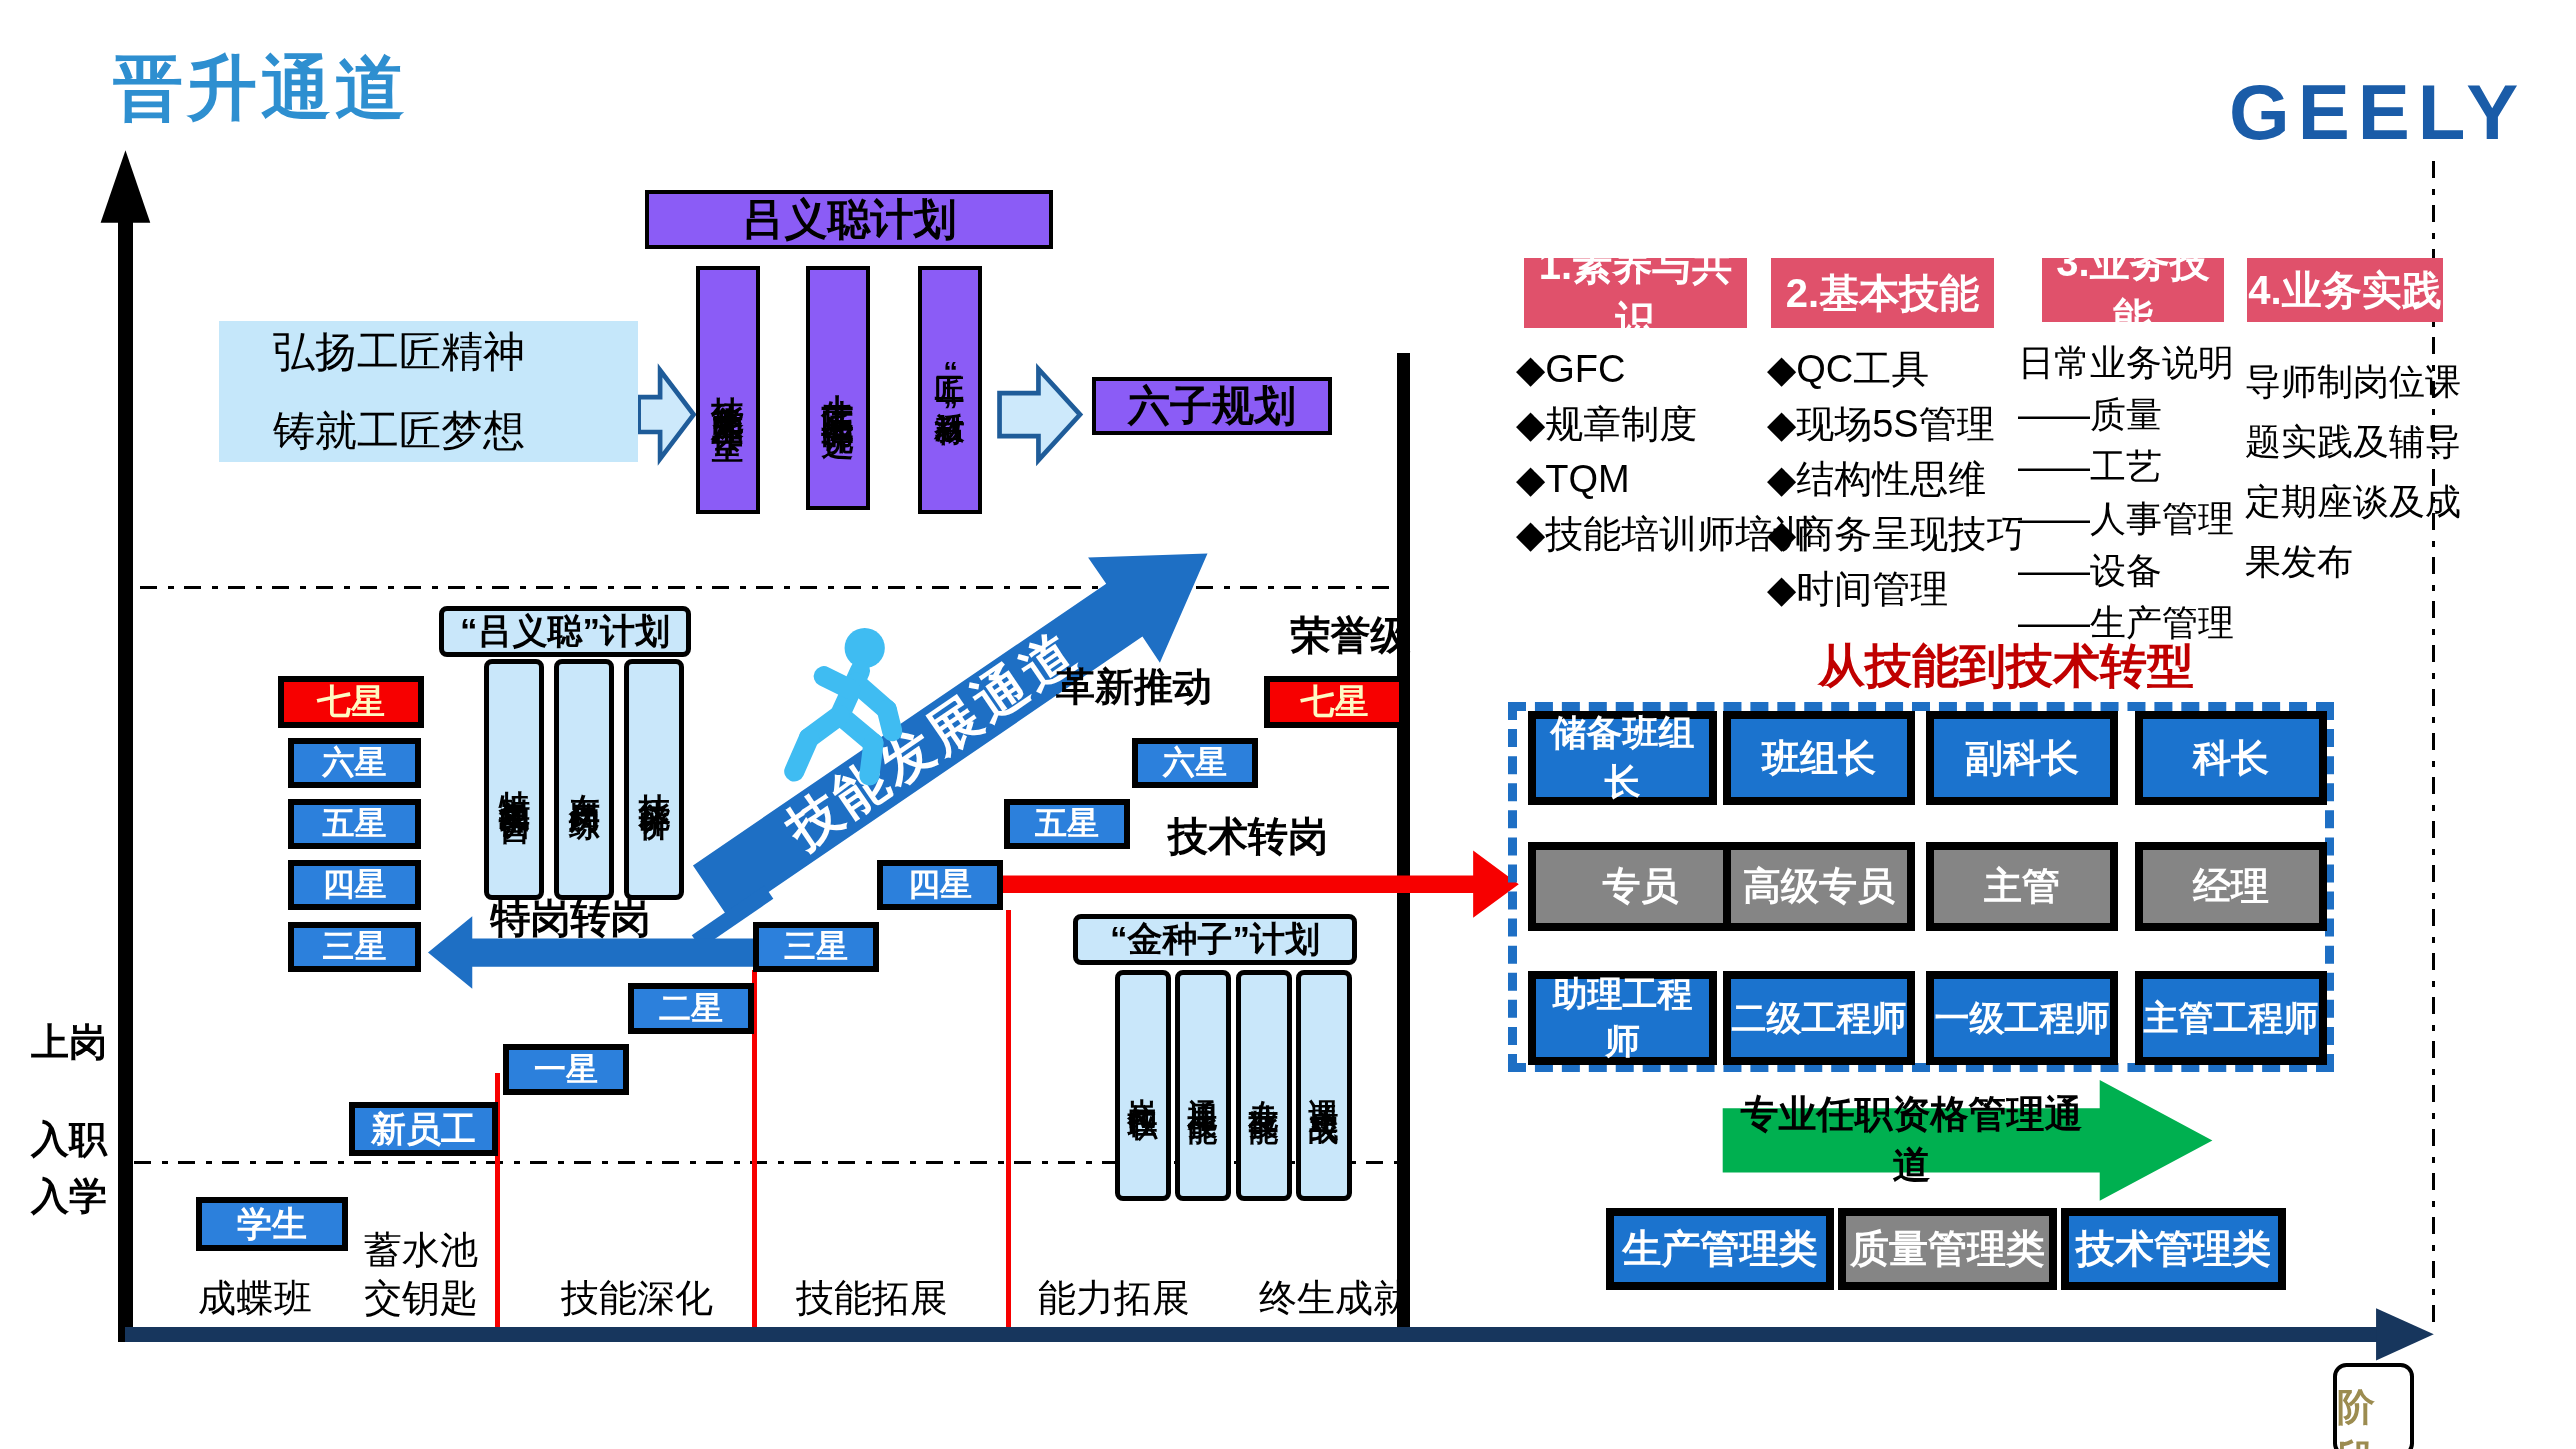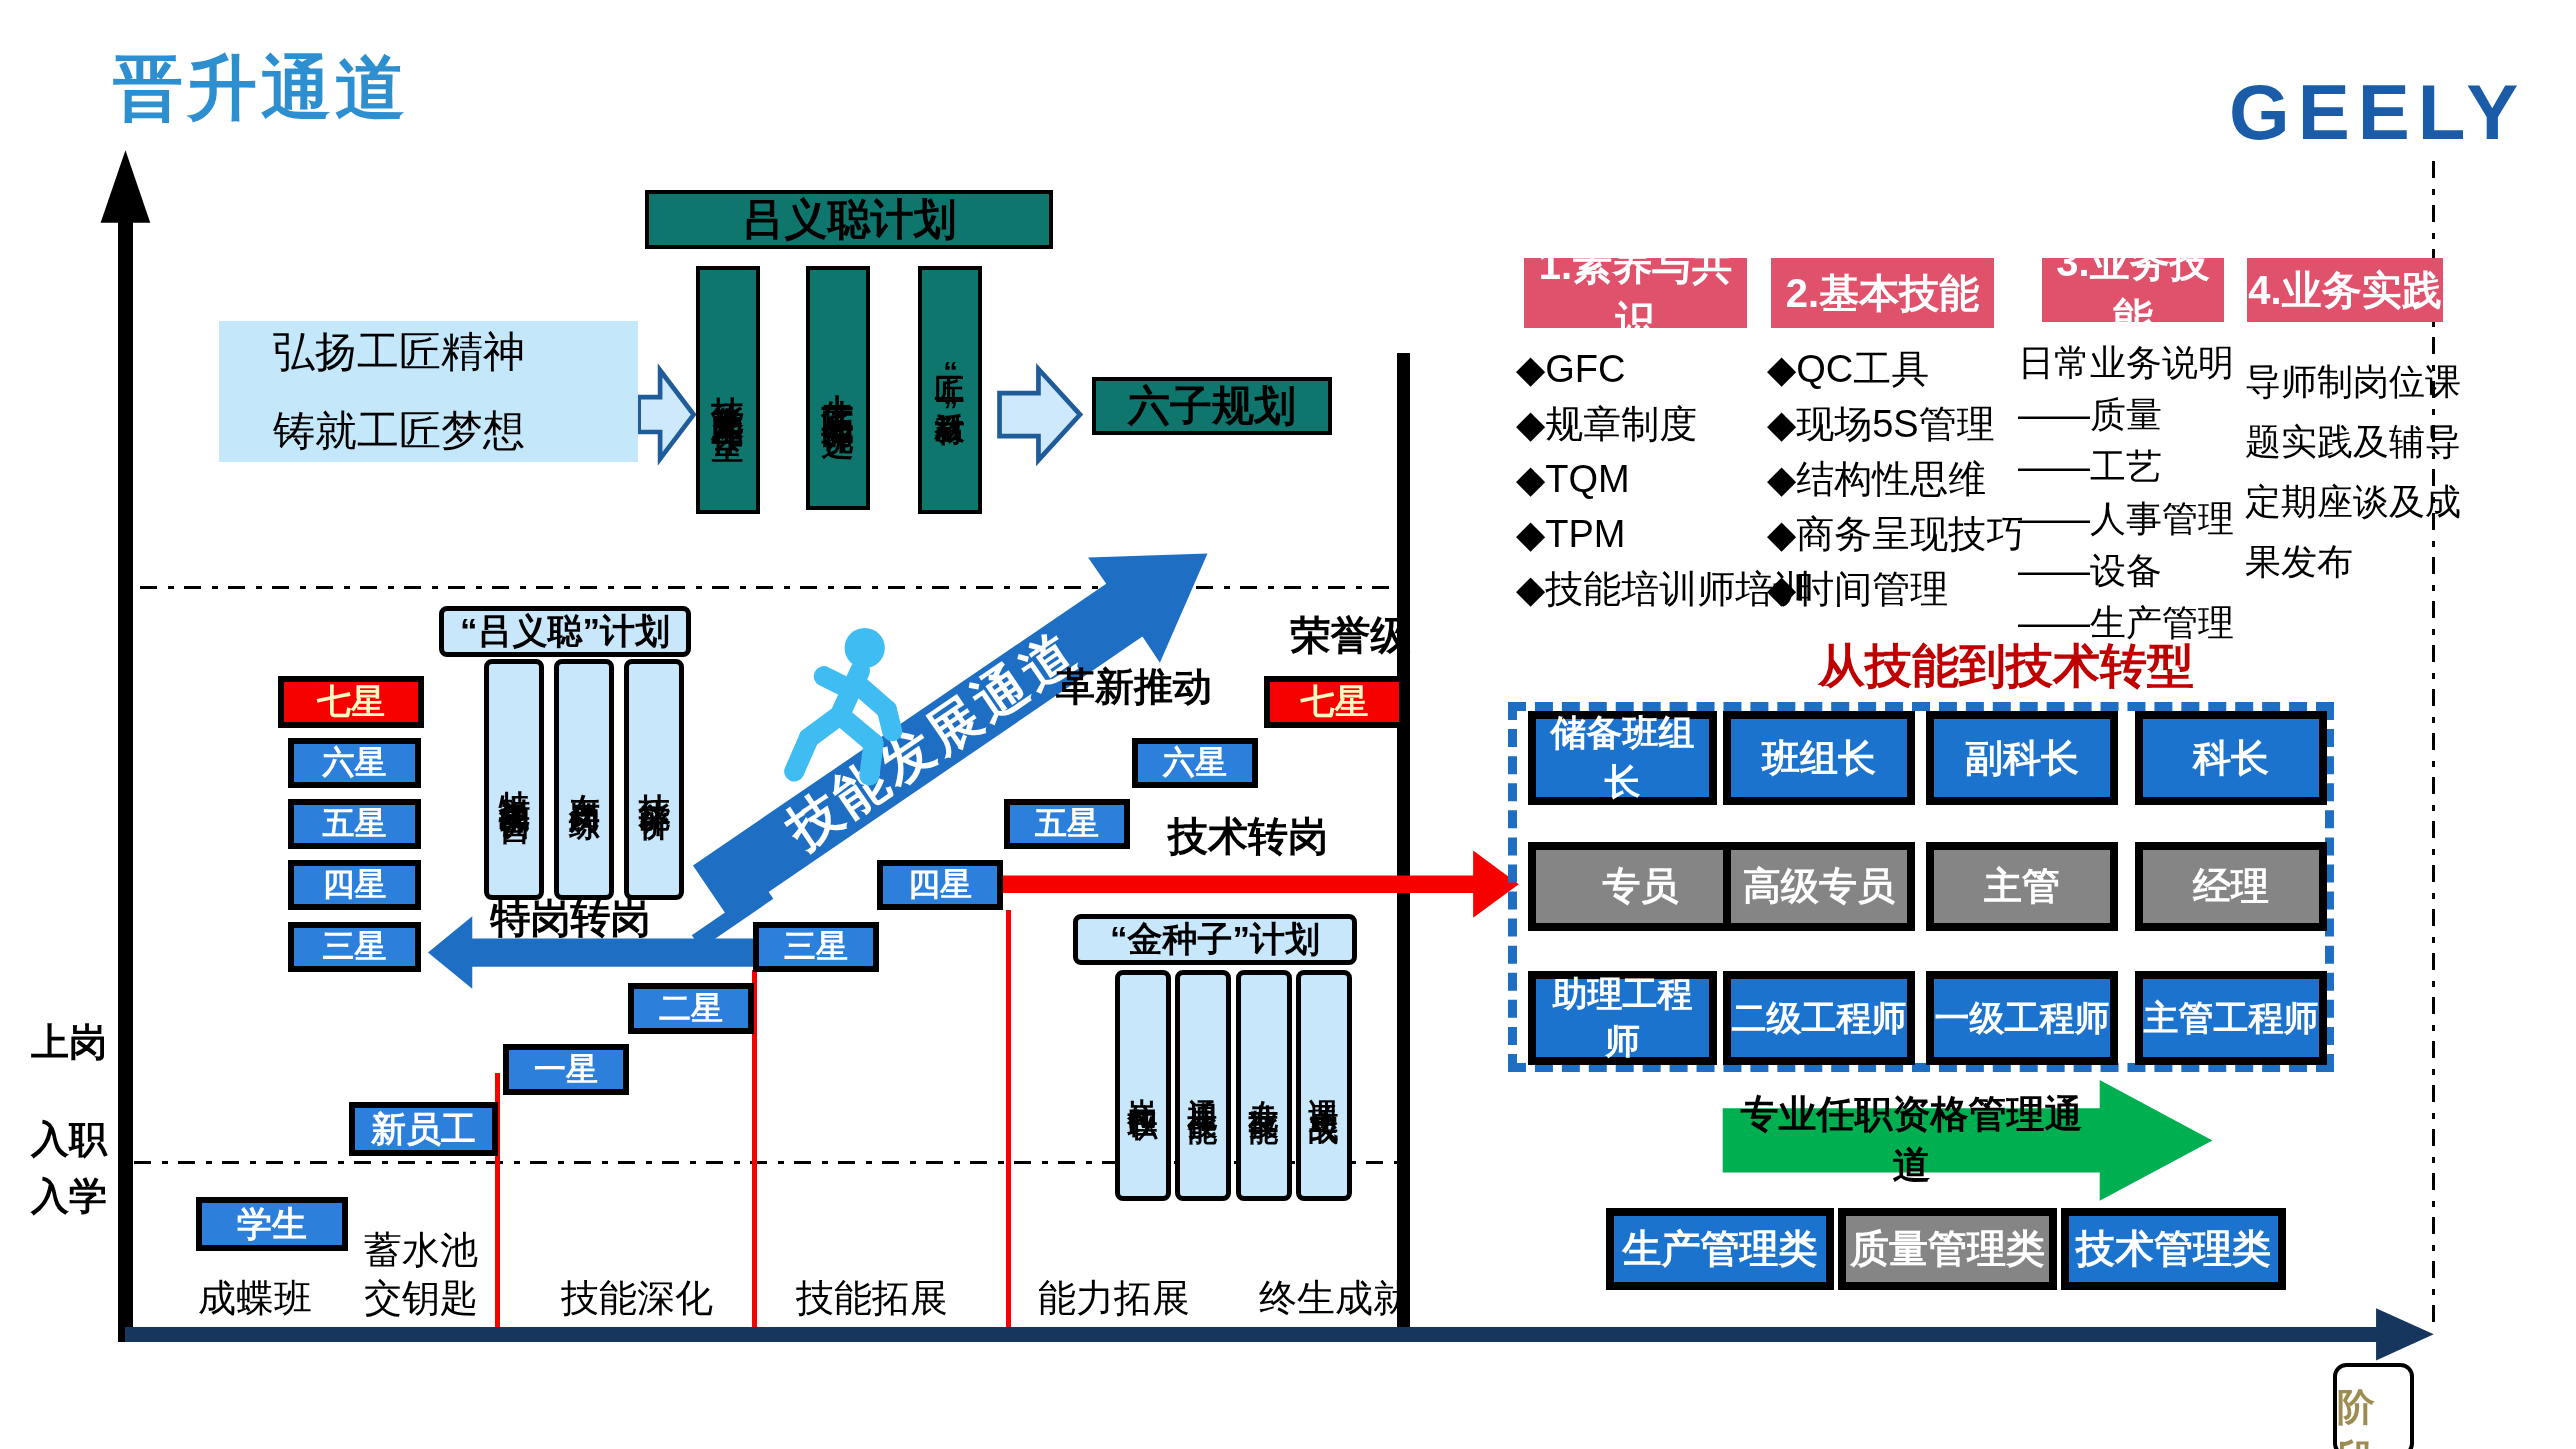--- a/index.html
+++ b/index.html
@@ -4,21 +4,21 @@
 <style>
   html,body{margin:0;padding:0;background:#fff;}
   #canvas{position:relative;width:2576px;height:1449px;background:#fff;overflow:hidden;
           font-family:"Liberation Sans","DejaVu Sans",sans-serif;color:#000;}
   .abs{position:absolute;box-sizing:border-box;}
   .flexc{display:flex;align-items:center;justify-content:center;text-align:center;}
   
   .boxblue{background:#2C80DC;border:6.7px solid #000;color:#fff;font-weight:bold;}
   .boxred{background:#F70000;border:6.7px solid #000;color:#fef9c3;font-weight:bold;}
   
-  .lite{background:#0f766e;border:4.7px solid #000;}
+  .lite{background:#8b5cf6;border:4.7px solid #000;}
   .liter{background:#C9E7FA;border:5.4px solid #000;border-radius:8px;}
   .vtext{writing-mode:vertical-rl;text-orientation:upright;font-weight:bold;letter-spacing:5.4px;}
   
   .role-blue{background:#1B73CE;border:8px solid #000;color:#fff;font-weight:bold;}
   .role-gray{background:#858585;border:8px solid #000;color:#fff;font-weight:bold;}
   
   .hdash{height:3.4px;background:repeating-linear-gradient(90deg,#000 0 17.4px,transparent 17.4px 28px,#000 28px 34px,transparent 34px 44px);}
   .vdash{width:3.4px;background:repeating-linear-gradient(180deg,#000 0 17.4px,transparent 17.4px 28px,#000 28px 34px,transparent 34px 44px);}
   .redline{width:5.4px;background:#F70000;}
   .stage-label{font-size:38px;color:#000;text-align:center;}
@@ -94,21 +94,20 @@
 
   <div class="abs panel-head flexc" style="left:1524px;top:258px;width:223px;height:70px;">1.素养与共识</div>
   <div class="abs panel-head flexc" style="left:1771px;top:258px;width:223px;height:70px;">2.基本技能</div>
   <div class="abs panel-head flexc" style="left:2042px;top:258px;width:182px;height:64px;">3.业务技能</div>
   <div class="abs panel-head flexc" style="left:2247px;top:258px;width:196px;height:64px;">4.业务实践</div>
 
   <div class="abs bullet-list" style="left:1516px;top:342px;">
     <div><span>◆</span><span>GFC</span></div>
     <div><span>◆</span><span>规章制度</span></div>
     <div><span>◆</span><span>TQM</span></div>
-    <div><span>◆</span><span>TPM</span></div>
     <div><span>◆</span><span>技能培训师培训</span></div>
   </div>
   <div class="abs bullet-list" style="left:1767px;top:342px;">
     <div><span>◆</span><span>QC工具</span></div>
     <div><span>◆</span><span>现场5S管理</span></div>
     <div><span>◆</span><span>结构性思维</span></div>
     <div><span>◆</span><span>商务呈现技巧</span></div>
     <div><span>◆</span><span>时间管理</span></div>
   </div>
   <div class="abs bullet-list" style="left:2018px;top:337px;font-size:36px;line-height:52px;">

